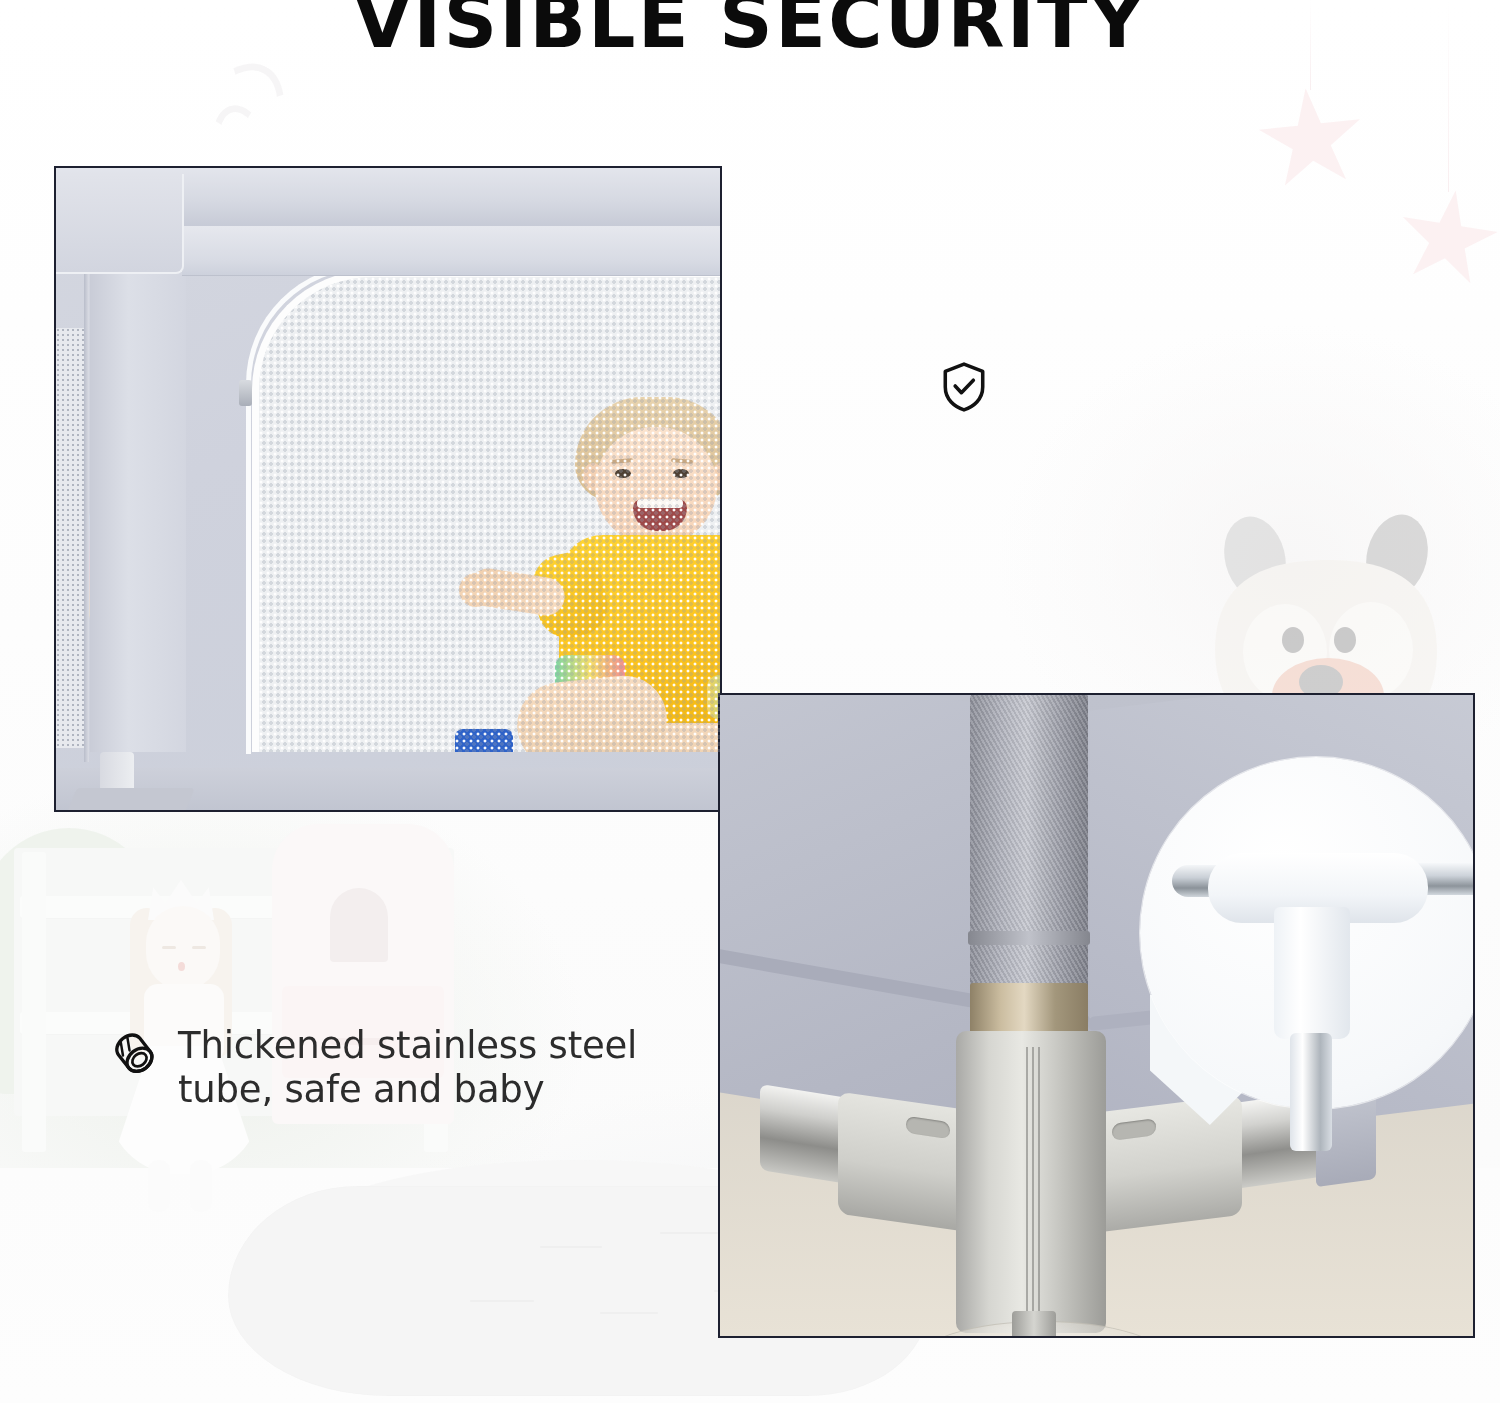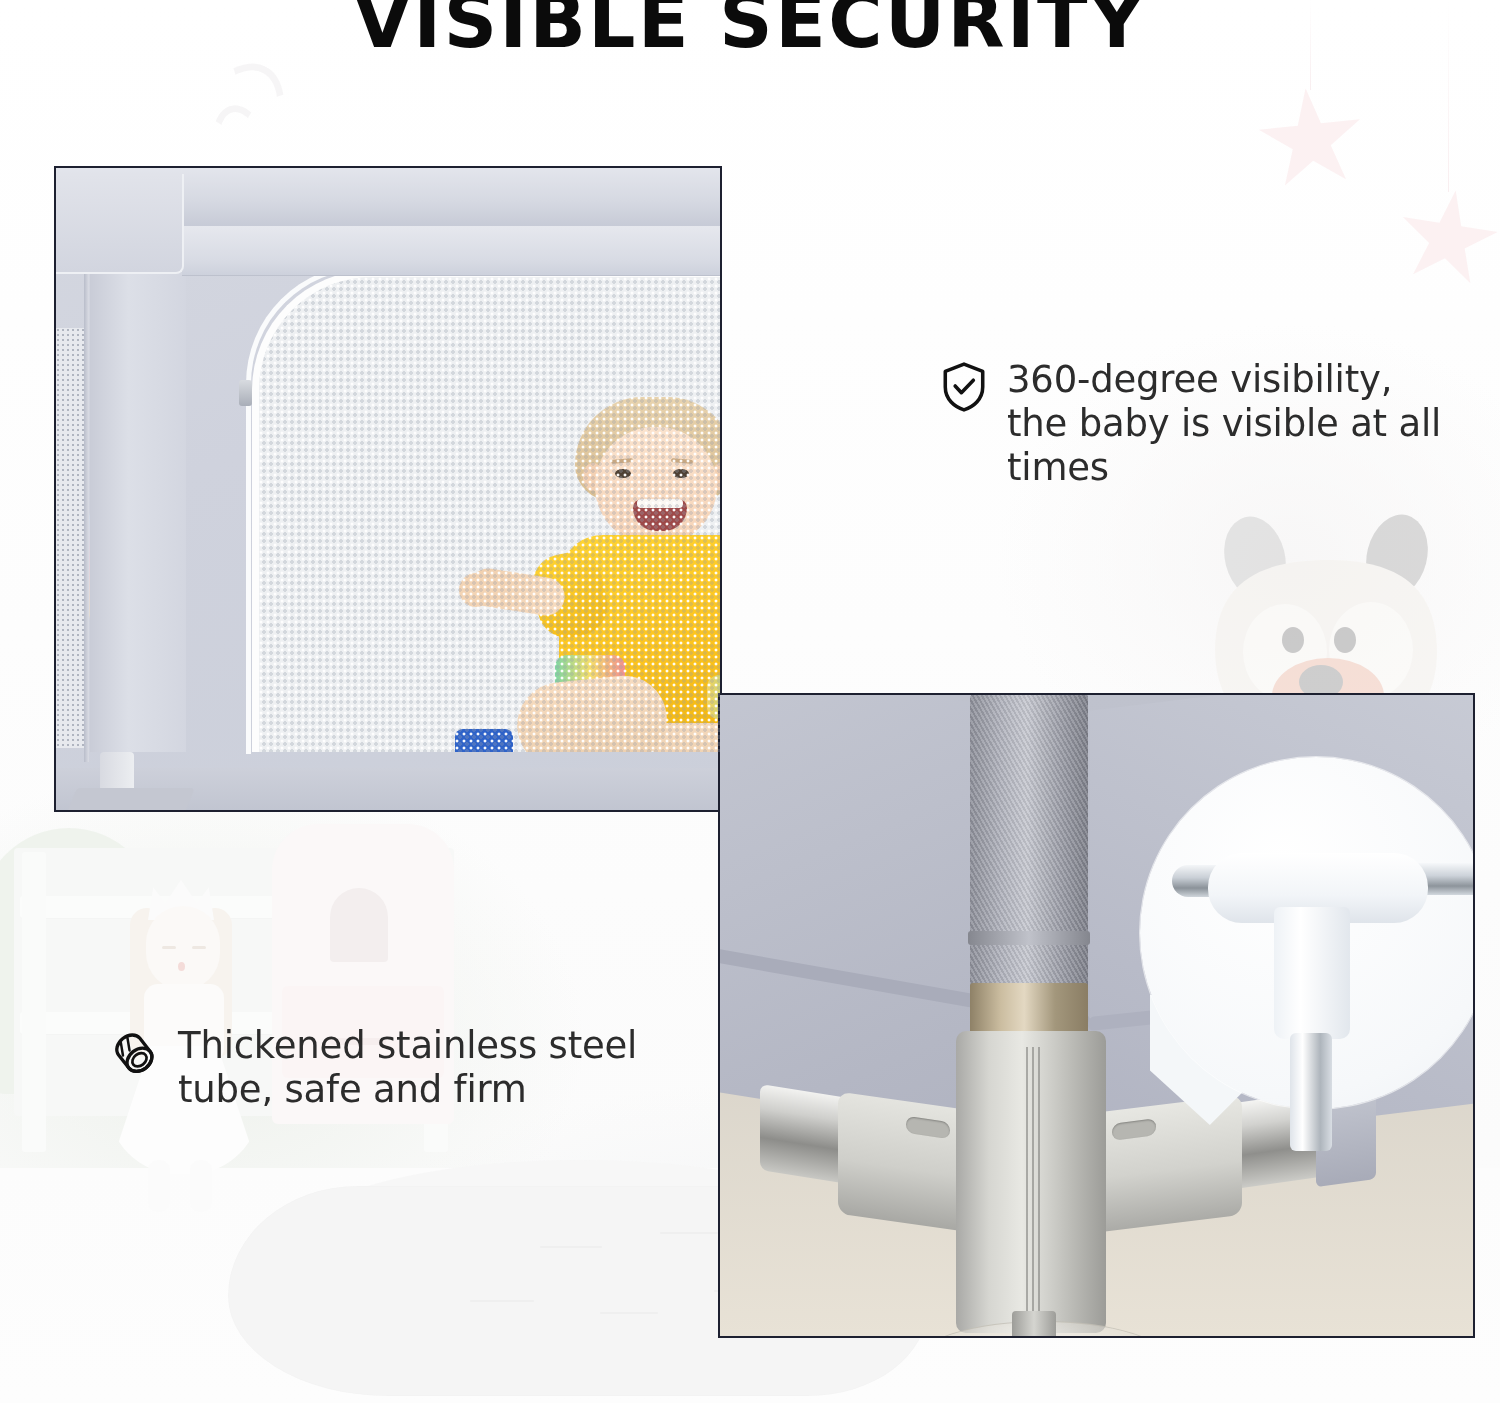--- a/index.html
+++ b/index.html
@@ -609,27 +609,26 @@
   <div id="ins-t-top"></div>
   <div id="ins-t-stem"></div>
   <div id="ins-rod-d"></div>
 </div>
 
 <div class="feature" id="feature-1">
   <svg class="feature-icon" viewBox="0 0 44 50">
     <path d="M22 3 L40 10 V25 C40 37 31 44 22 47 C13 44 4 37 4 25 V10 Z" fill="none" stroke="#111111" stroke-width="3.4" stroke-linejoin="round"></path>
     <path d="M13.5 24 L19.5 30.5 L31 18.5" fill="none" stroke="#111111" stroke-width="3.4" stroke-linecap="round" stroke-linejoin="round"></path>
   </svg>
-  <div class="feature-text">360-degree visibility, the baby is visible at all times</div>
 </div>
 
 <div class="feature" id="feature-2">
   <svg class="feature-icon" viewBox="0 0 44 50">
     <g transform="rotate(-38 22 26)">
       <rect x="9" y="7" width="26" height="36" rx="13" ry="10" fill="none" stroke="#111111" stroke-width="3.2"></rect>
       <ellipse cx="22" cy="33" rx="13" ry="10" fill="none" stroke="#111111" stroke-width="3.2"></ellipse>
       <ellipse cx="22" cy="33" rx="7.5" ry="5.6" fill="none" stroke="#111111" stroke-width="2.6"></ellipse>
       <line x1="18" y1="9" x2="12" y2="20" stroke="#111111" stroke-width="2.4" stroke-linecap="round"></line>
       <line x1="26" y1="9" x2="20" y2="20" stroke="#111111" stroke-width="2.4" stroke-linecap="round"></line>
     </g>
   </svg>
-  <div class="feature-text">Thickened stainless steel tube, safe and firm</div>
+  <div class="feature-text">Thickened stainless steel tube, safe and baby</div>
 </div>
 
 </body></html>

